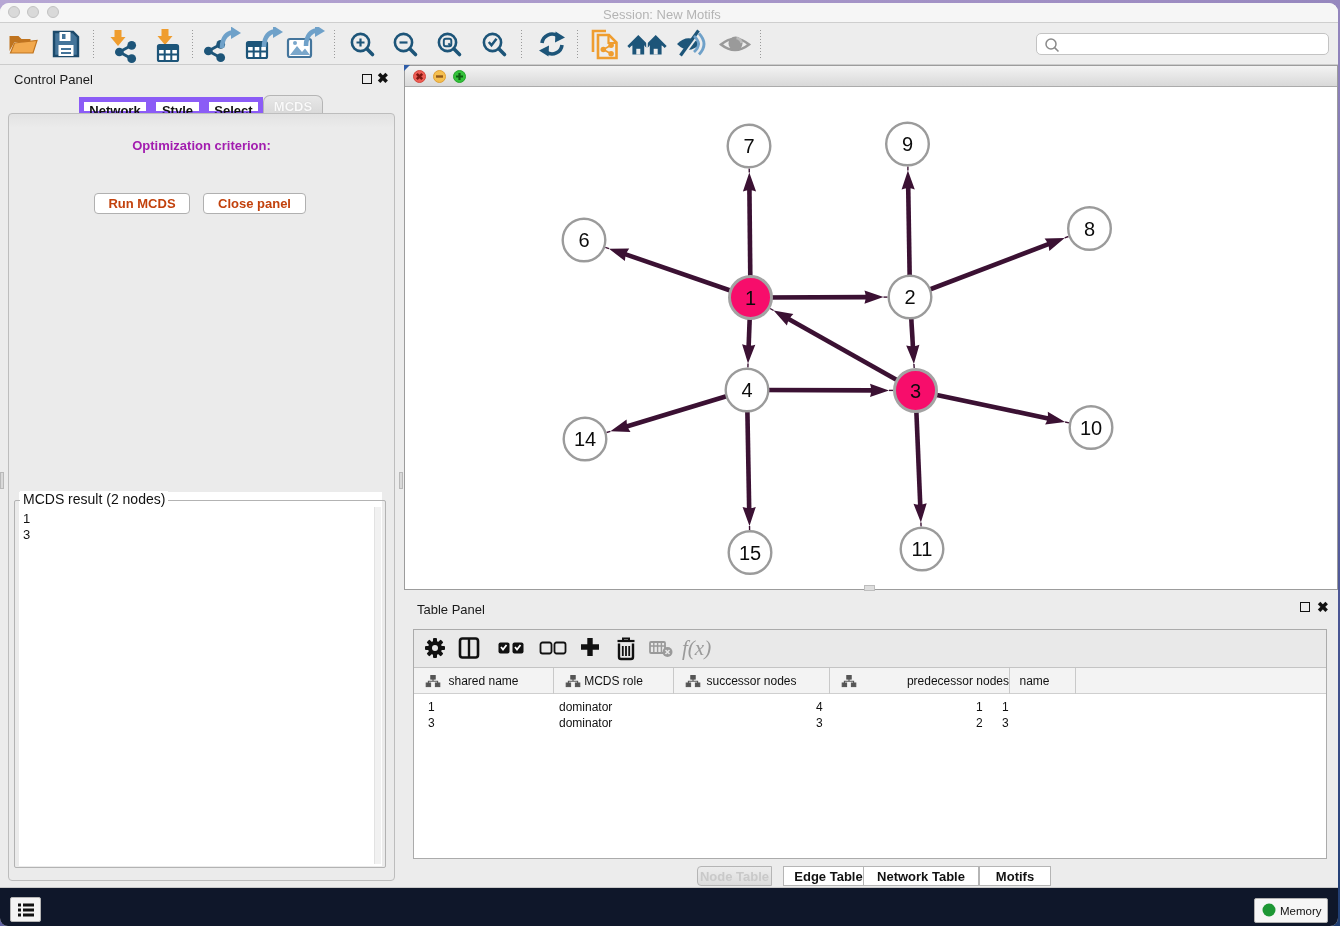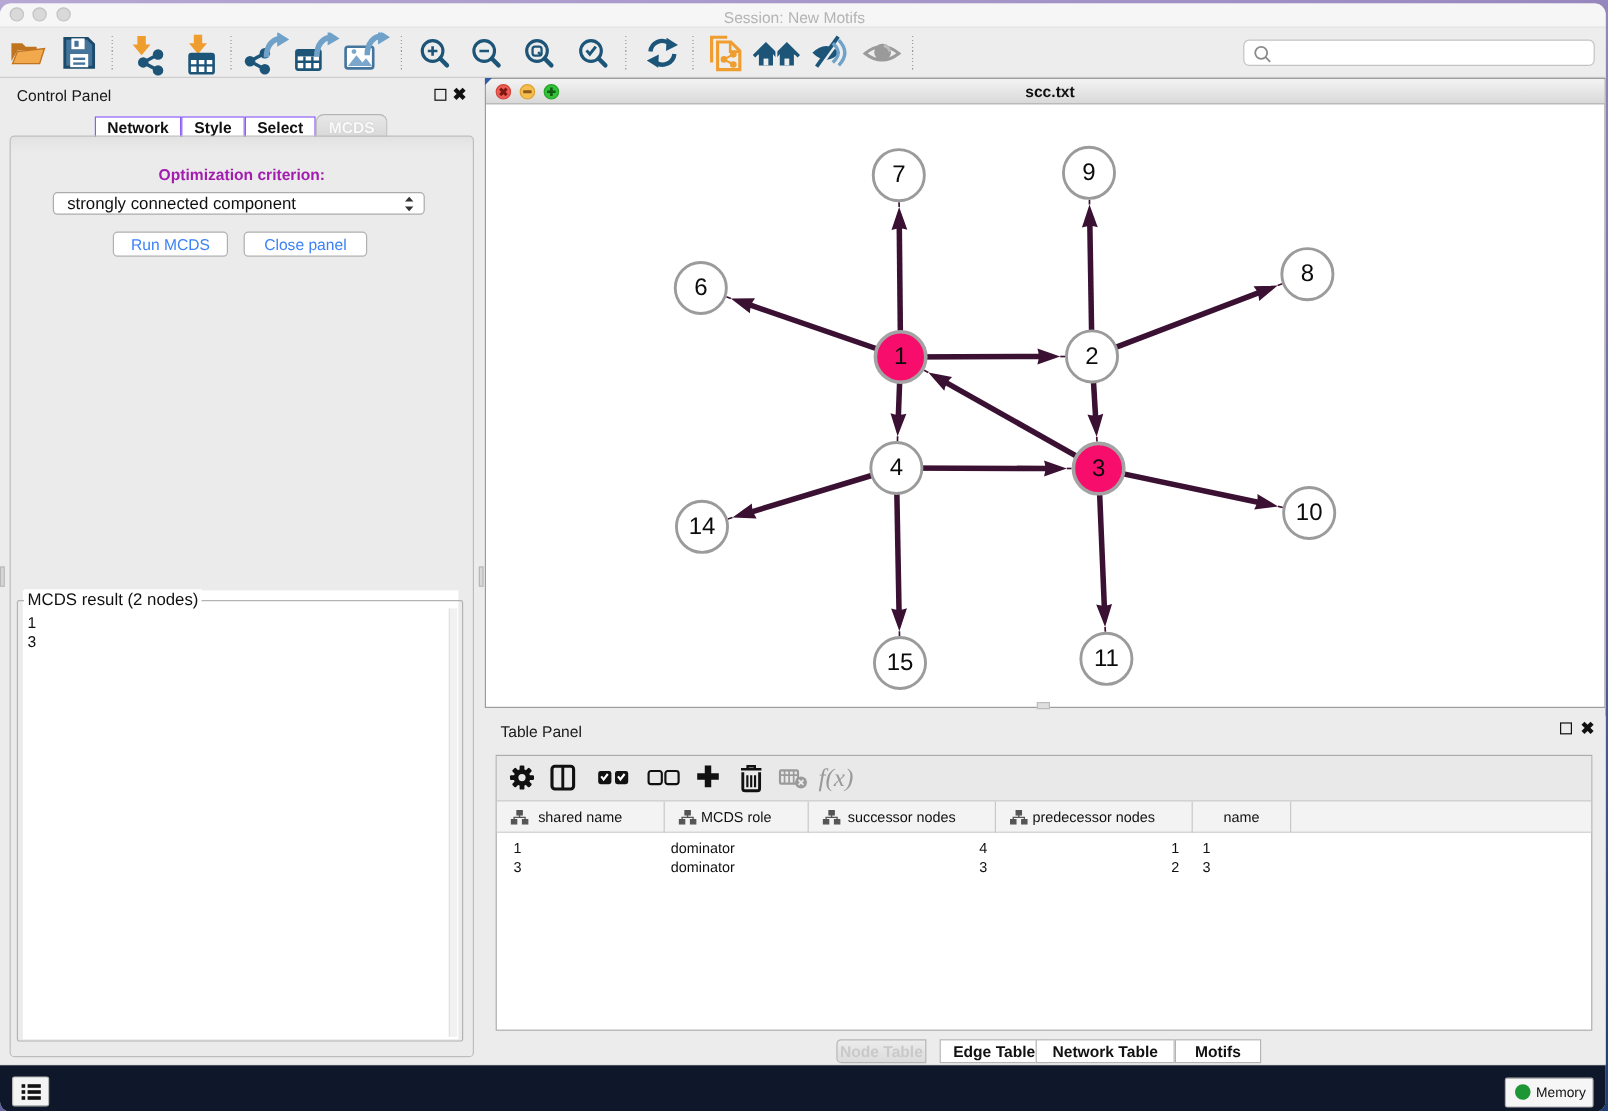--- a/index.html
+++ b/index.html
@@ -20,35 +20,35 @@
   background:#ededed; border-bottom:1px solid #cccccc; }
 .tsep { position:absolute; top:7px; height:28px; width:1px;
   background-image:repeating-linear-gradient(#9a9a9a 0 1px, transparent 1px 3px); }
 #search { position:absolute; left:1036px; top:10px; width:293px; height:22px;
   background:#fff; border:1px solid #c3c3c3; border-radius:5px; }
 
 #cpanel { position:absolute; left:0; top:65px; width:403px; height:822px; background:#ececec; }
 #cp-title { position:absolute; left:14px; top:7px; font-size:13px; color:#1a1a1a; }
 .hdr-float { position:absolute; width:10px; height:10px; border:1.5px solid #111; }
 .hdr-x { position:absolute; font-size:14px; font-weight:bold; color:#111; }
-.cptab { position:absolute; top:32px; height:19px; background:#fff; border:1px solid #8b5cf6;
+.cptab { position:absolute; top:32px; height:19px; background:#fff; border:5px solid #8b5cf6;
   font-size:13px; font-weight:bold; color:#111; text-align:center; line-height:18px; }
 #tab-mcds { position:absolute; top:30px; height:22px; left:263px; width:60px; font-weight:bold;
   background:linear-gradient(#e8e8e8,#d6d6d6); border:1px solid #b5b5b5; border-bottom:none;
   border-radius:7px 7px 0 0; color:#fafafa; font-size:13px; text-align:center; line-height:21px;
   text-shadow:0 0 1px #bbb; }
 #cp-box { position:absolute; left:8px; top:48px; width:387px; height:768px;
   border:1px solid #bdbdbd; border-radius:4px;
   background:linear-gradient(#e2e2e2 0, #e8e8e8 9px, #ebebeb 14px); }
 #opt-label { position:absolute; left:0; top:73px; width:403px; text-align:center; font-size:13px; font-weight:bold; color:#a21caf; }
 #opt-select { position:absolute; left:44px; top:95px; width:310px; height:19px;
   background:#fff; border:1px solid #ababab; border-radius:4px; font-size:14px; color:#111;
   line-height:17px; padding-left:11px; }
 .btn { position:absolute; top:128px; height:21px; background:#fff;
-  border:1px solid #b0b0b0; border-radius:4px; font-size:13px; font-weight:normal; color:#3b82f6;
+  border:1px solid #b0b0b0; border-radius:4px; font-size:13px; font-weight:bold; color:#c2410c;
   text-align:center; line-height:19px; }
 #fs-white { position:absolute; left:19px; top:427px; width:363px; height:374px;
   background:#fff; font-size:13px; color:#111; }
 #fs-white .sb { position:absolute; right:1px; top:15px; width:7px; height:357px; background:#f1f1f1; border-left:1px solid #e2e2e2;}
 #fieldset { position:absolute; left:14px; top:435px; width:372px; height:368px;
   border:1px solid #b3b3b3; border-radius:2px; }
 #fs-legend { position:absolute; left:20px; top:426px; font-size:14px; color:#111;
   background:#fff; padding:0 3px; }
 
 #netwin { position:absolute; left:404px; top:65px; width:934px; height:525px;
@@ -234,44 +234,39 @@
 <div id="cpanel">
   <div id="cp-title">Control Panel</div>
   <div class="hdr-float" style="left:362px; top:9px;"></div>
   <div class="hdr-x" style="left:377px; top:5px;">✖</div>
   <div class="cptab" style="left:79px; width:72px;">Network</div>
   <div class="cptab" style="left:151px; width:53px;">Style</div>
   <div class="cptab" style="left:204px; width:59px;">Select</div>
   <div id="tab-mcds">MCDS</div>
   <div id="cp-box"></div>
   <div id="opt-label">Optimization criterion:</div>
-  <div id="opt-select">strongly connected component<svg width="10" height="14" style="position:absolute; right:7px; top:2px;">
- <path d="M1.5,5 L5,1 L8.5,5 Z" fill="#333"></path>
-        <path d="M1.5,9 L5,13 L8.5,9 Z" fill="#333"></path>
-      </svg></div>
   <div class="btn" style="left:94px; width:96px;">Run MCDS</div>
   <div class="btn" style="left:203px; width:103px;">Close panel</div>
   <div id="fs-white">
       <div style="padding:19px 0 0 4px; line-height:16px;">1<br>3</div>
       <div class="sb"></div>
     </div>
   <div id="fieldset"></div>
   <div id="fs-legend">MCDS result (2 nodes)</div>
 </div>
 <div id="netwin">
   <div id="nettitle">
     <svg width="70" height="21" style="position:absolute;left:0;top:0;">
       <circle cx="14.5" cy="10.5" r="6" fill="#ee5d55" stroke="#d3473d" stroke-width="1"></circle>
       <path d="M11.8,7.8 L17.2,13.2 M17.2,7.8 L11.8,13.2" stroke="#801812" stroke-width="2.6"></path>
       <circle cx="34.5" cy="10.5" r="6" fill="#f5bf4f" stroke="#dfa036" stroke-width="1"></circle>
       <path d="M31,10.5 L38,10.5" stroke="#91591b" stroke-width="2.4"></path>
       <circle cx="54.5" cy="10.5" r="6" fill="#33c13a" stroke="#24a52c" stroke-width="1"></circle>
       <path d="M51,10.5 L58,10.5 M54.5,7 L54.5,14" stroke="#0e5d13" stroke-width="2.2"></path>
     </svg>
-    <div id="netname" style="padding-left:8px;">scc.txt</div>
   </div>
   <svg id="graph" width="932" height="502" style="position:absolute; left:0; top:21px;">
 <line x1="345.5" y1="210.5" x2="344.4" y2="101.6" stroke="#3b1133" stroke-width="4.6"></line>
 <path d="M344.3 85.5 L351.1 104.4 Q344.4 102.2 337.9 104.6 Z" fill="#3b1133"></path>
 <line x1="344.3" y1="85.5" x2="344.2" y2="81.5" stroke="#3b1133" stroke-width="1.4"></line>
 <line x1="345.5" y1="210.5" x2="219.3" y2="166.9" stroke="#3b1133" stroke-width="4.6"></line>
 <path d="M204.0 161.7 L224.2 161.6 Q219.9 167.1 219.9 174.1 Z" fill="#3b1133"></path>
 <line x1="204.0" y1="161.7" x2="200.3" y2="160.3" stroke="#3b1133" stroke-width="1.4"></line>
 <line x1="345.5" y1="210.5" x2="462.4" y2="210.1" stroke="#3b1133" stroke-width="4.6"></line>
 <path d="M478.5 210.1 L459.5 216.7 Q461.8 210.1 459.5 203.5 Z" fill="#3b1133"></path>
@@ -381,21 +376,21 @@
             <circle cx="6.5" cy="4" r="5" fill="#9a9a9a"></circle>
             <path d="M4.5,2 L8.5,6 M8.5,2 L4.5,6" stroke="#e9e9e9" stroke-width="1.5"></path>
           </g>
           <text x="268" y="25" font-family="Liberation Serif, serif" font-style="italic" font-size="21" fill="#9a9a9a">f(x)</text>
         </svg>
       </div>
     <div id="tp-header">
         <div class="th" style="left:0px; width:140px;">shared name</div>
         <div class="th" style="left:140px; width:120px;">MCDS role</div>
         <div class="th" style="left:260px; width:156px;">successor nodes</div>
-        <div class="th" style="left:416px; width:164px;">predecessor nodes</div>
+        <div class="th" style="left:432px; width:164px;text-align:right;">predecessor nodes</div>
         <div class="th" style="left:580px; width:82px;">name</div>
         <svg width="912" height="26" style="position:absolute;left:0;top:0;">
           <g transform="translate(19,13)" stroke="#555" fill="#555">
             <rect x="-2.2" y="-5.5" width="4.4" height="3.6"></rect>
             <rect x="-6.8" y="2" width="4.4" height="3.6"></rect>
             <rect x="2.4" y="2" width="4.4" height="3.6"></rect>
             <path d="M0,-1.9 L0,0.2 M-4.6,2 L-4.6,0.2 L4.6,0.2 L4.6,2" stroke-width="1.1" fill="none"></path>
           </g>
           <g transform="translate(159,13)" stroke="#555" fill="#555">
             <rect x="-2.2" y="-5.5" width="4.4" height="3.6"></rect>

